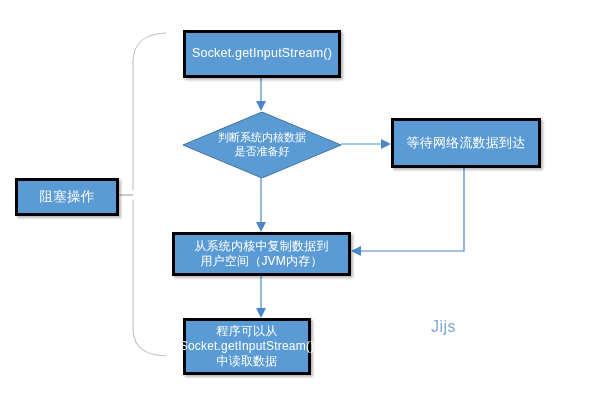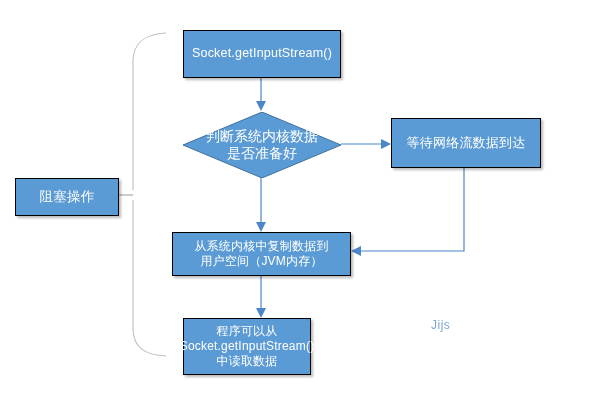--- a/index.html
+++ b/index.html
@@ -25,21 +25,21 @@
     align-items: center;
     justify-content: center;
     text-align: center;
     color: #ffffff;
     line-height: 1.25;
     white-space: pre-line;
     letter-spacing: 0.2px;
   }
   .box {
     background: #5B9BD5;
-    border: 1px solid #000000;
+    border: 3px solid #000000;
     box-shadow: 1.5px 1.5px 2.5px rgba(0,0,0,0.28);
   }
   .diamond-wrap {
     position: absolute;
   }
   .diamond-shape {
     position: absolute;
     inset: 0;
   }
   .diamond-label {
@@ -52,21 +52,21 @@
     color: #ffffff;
     white-space: pre-line;
     line-height: 1.25;
     pointer-events: none;
   }
   #node-top       { left: 183px; top: 30px;  width: 158px; height: 48px; font-size: 12.5px; }
   #node-right     { left: 391px; top: 118px; width: 150px; height: 50px; font-size: 13px; }
   #node-copy      { left: 172px; top: 232px; width: 179px; height: 44px; font-size: 12px; }
   #node-read      { left: 183px; top: 318px; width: 128px; height: 57px; font-size: 12px; }
   #node-blocking  { left: 15px;  top: 178px; width: 104px; height: 38px; font-size: 13.5px; }
-  #node-decision  { left: 183px; top: 112px; width: 158px; height: 66px; font-size: 14px; }
+  #node-decision  { left: 183px; top: 112px; width: 158px; height: 66px; font-size: 11px; }
 
   svg.overlay {
     position: absolute;
     left: 0;
     top: 0;
     width: 596px;
     height: 398px;
     pointer-events: none;
   }
   svg.overlay.under { z-index: 0; }
@@ -78,21 +78,21 @@
   .arrowhead { fill: #4A86C8; }
   .bracket {
     stroke: #BFBFBF;
     stroke-width: 1.1;
     fill: none;
   }
   .watermark {
     position: absolute;
     left: 431px;
     top: 318px;
-    font-size: 12px;
+    font-size: 16px;
     color: #7BA7D7;
     font-family: "Liberation Sans", "DejaVu Sans", sans-serif;
     letter-spacing: 0.5px;
   }
 </style>
 </head>
 <body>
 
 <div id="canvas">
 

